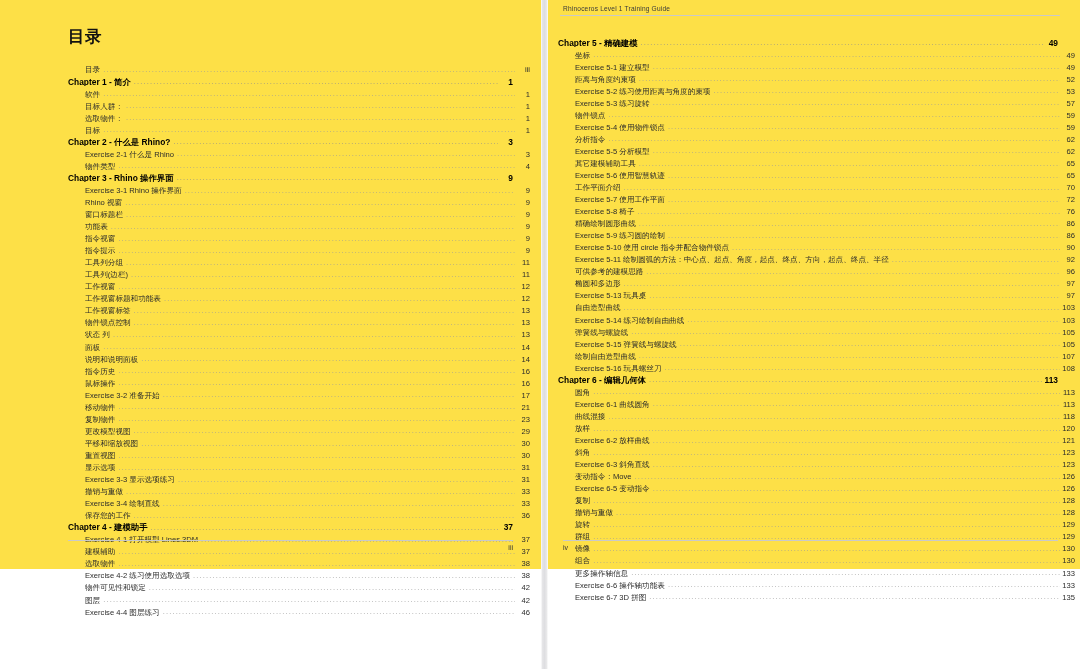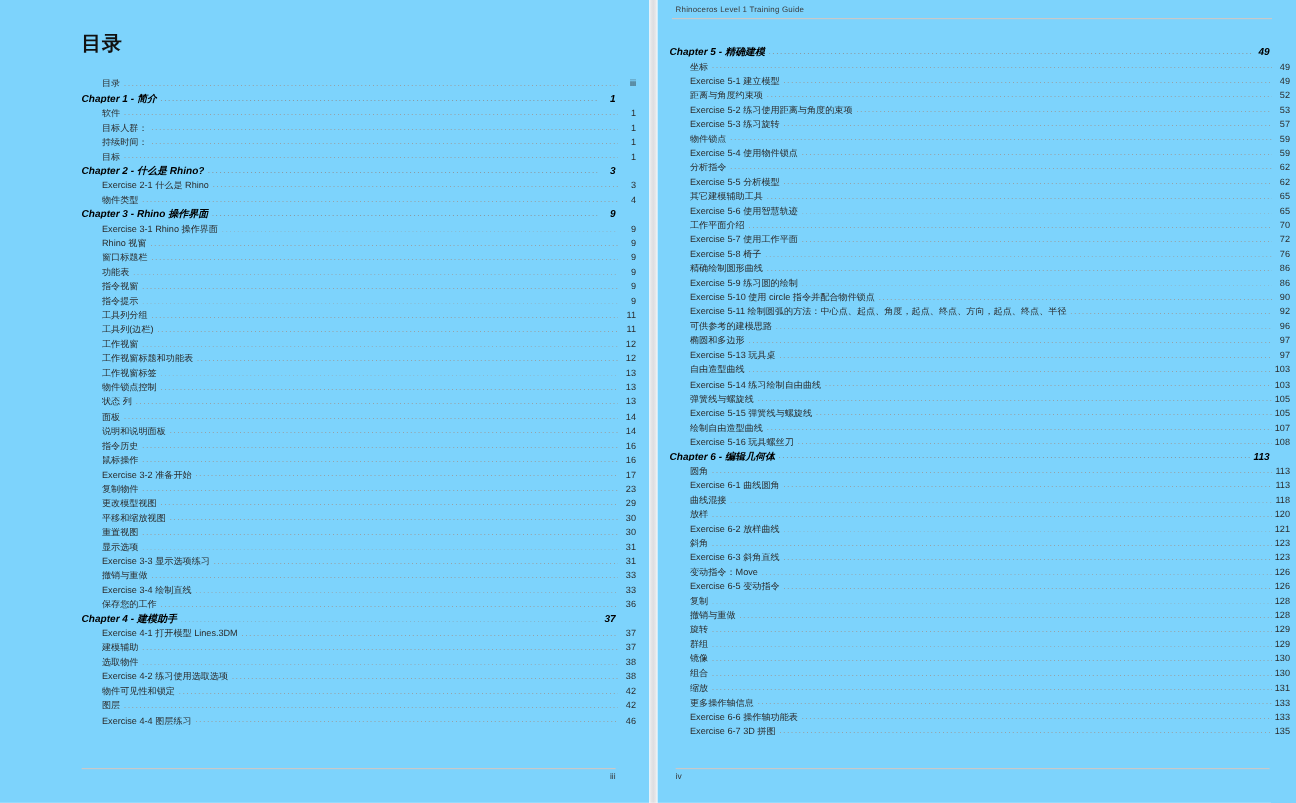--- a/index.html
+++ b/index.html
@@ -17,23 +17,23 @@
     position: relative;
   }
   .spread {
     display: flex;
     width: 1080px;
     height: 669px;
     position: relative;
   }
   .page {
     position: relative;
-    background: #7dd3fc;
+    background: #fde047;
     box-sizing: border-box;
-    height: 669px;
+    height: 569px;
   }
   .page-left {
     width: 541px;
     padding: 0 28px 0 68px;
   }
   .gutter {
     width: 7px;
     height: 669px;
     background: linear-gradient(to right,
         #ffffff 0%,
@@ -131,21 +131,21 @@
   }
   .lvl-chapter .toc-dots::before { color: #8e8e8e; }
 
   .lvl-entry > .toc-label,
   .lvl-entry > .toc-page {
     font-size: 7.6px;
     color: #2b2b2b;
     font-weight: normal;
   }
   .lvl-entry { padding-left: 17px; }
-  .lvl-chapter { padding-left: 0px; font-style: italic; }
+  .lvl-chapter { padding-left: 0px; }
 
   
   .lvl-entry.first-row { padding-left: 17px; }
 
   
   .page-footer {
     position: absolute;
     left: 68px;
     right: 28px;
     bottom: 18px;
@@ -191,21 +191,21 @@
           <span class="toc-label">软件</span>
           <span class="toc-dots"></span>
           <span class="toc-page">1</span>
         </li>
         <li class="toc-row lvl-entry">
           <span class="toc-label">目标人群：</span>
           <span class="toc-dots"></span>
           <span class="toc-page">1</span>
         </li>
         <li class="toc-row lvl-entry">
-          <span class="toc-label">持续时间：</span>
+          <span class="toc-label">选取物件：</span>
           <span class="toc-dots"></span>
           <span class="toc-page">1</span>
         </li>
         <li class="toc-row lvl-entry">
           <span class="toc-label">目标</span>
           <span class="toc-dots"></span>
           <span class="toc-page">1</span>
         </li>
         <li class="toc-row lvl-chapter">
           <span class="toc-label">Chapter 2 - 什么是 Rhino?</span>
@@ -309,20 +309,25 @@
         </li>
         <li class="toc-row lvl-entry">
           <span class="toc-label">鼠标操作</span>
           <span class="toc-dots"></span>
           <span class="toc-page">16</span>
         </li>
         <li class="toc-row lvl-entry">
           <span class="toc-label">Exercise 3-2 准备开始</span>
           <span class="toc-dots"></span>
           <span class="toc-page">17</span>
+        </li>
+        <li class="toc-row lvl-entry">
+          <span class="toc-label">移动物件</span>
+          <span class="toc-dots"></span>
+          <span class="toc-page">21</span>
         </li>
         <li class="toc-row lvl-entry">
           <span class="toc-label">复制物件</span>
           <span class="toc-dots"></span>
           <span class="toc-page">23</span>
         </li>
         <li class="toc-row lvl-entry">
           <span class="toc-label">更改模型视图</span>
           <span class="toc-dots"></span>
           <span class="toc-page">29</span>
@@ -632,25 +637,20 @@
           <span class="toc-label">镜像</span>
           <span class="toc-dots"></span>
           <span class="toc-page">130</span>
         </li>
         <li class="toc-row lvl-entry">
           <span class="toc-label">组合</span>
           <span class="toc-dots"></span>
           <span class="toc-page">130</span>
         </li>
         <li class="toc-row lvl-entry">
-          <span class="toc-label">缩放</span>
-          <span class="toc-dots"></span>
-          <span class="toc-page">131</span>
-        </li>
-        <li class="toc-row lvl-entry">
           <span class="toc-label">更多操作轴信息</span>
           <span class="toc-dots"></span>
           <span class="toc-page">133</span>
         </li>
         <li class="toc-row lvl-entry">
           <span class="toc-label">Exercise 6-6 操作轴功能表</span>
           <span class="toc-dots"></span>
           <span class="toc-page">133</span>
         </li>
         <li class="toc-row lvl-entry">

